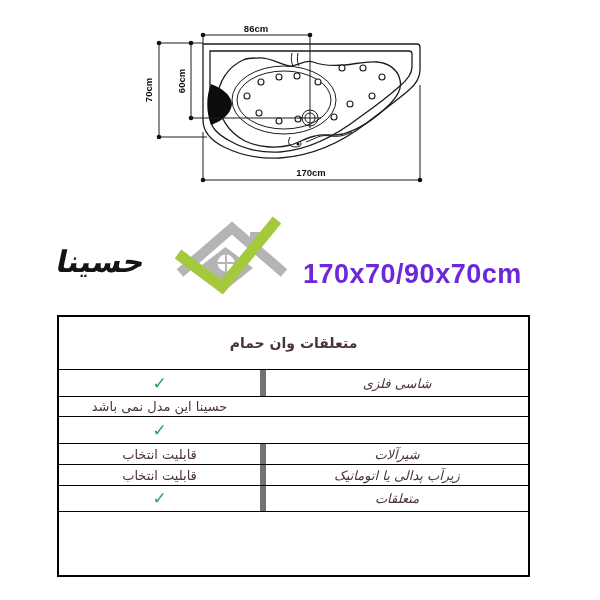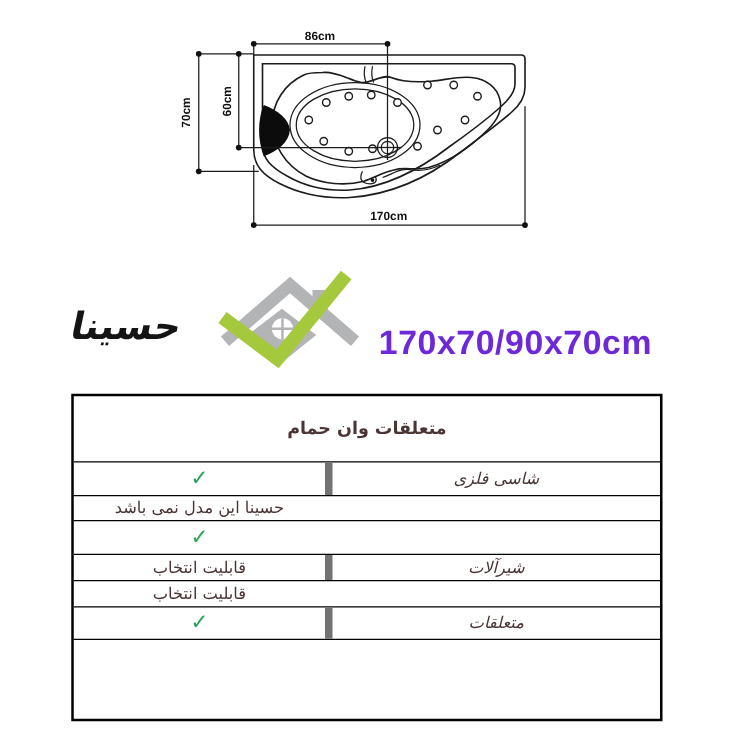--- a/index.html
+++ b/index.html
@@ -155,20 +155,21 @@
           <div class="cell vcell">
             <span class="check">✓</span>
           </div>
         </div>
         <div class="trow" style="height: 21px;">
           <div class="cell vcell">قابلیت انتخاب</div>
           <div class="cell lcell">شیرآلات</div>
         </div>
         <div class="trow" style="height: 21px;">
           <div class="cell vcell">قابلیت انتخاب</div>
+          <div class="cell lcell">زیرآب پدالی یا اتوماتیک</div>
         </div>
         <div class="trow" style="height: 26px;">
           <div class="cell vcell">
             <span class="check">✓</span>
           </div>
           <div class="cell lcell">متعلقات</div>
         </div>
       </div>
     <div class="empty-row"></div>
   </div>

